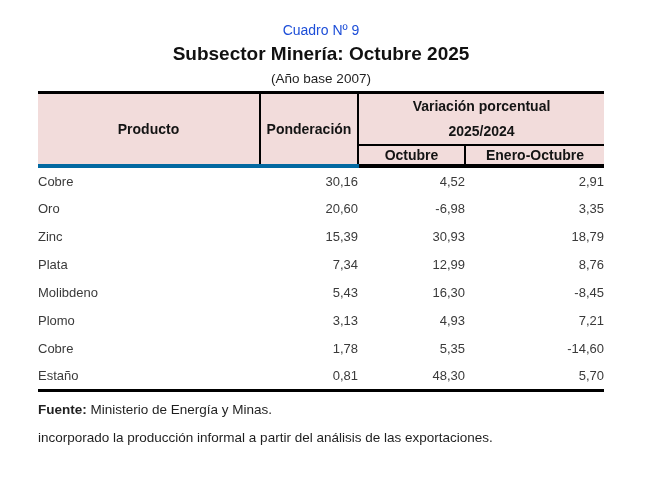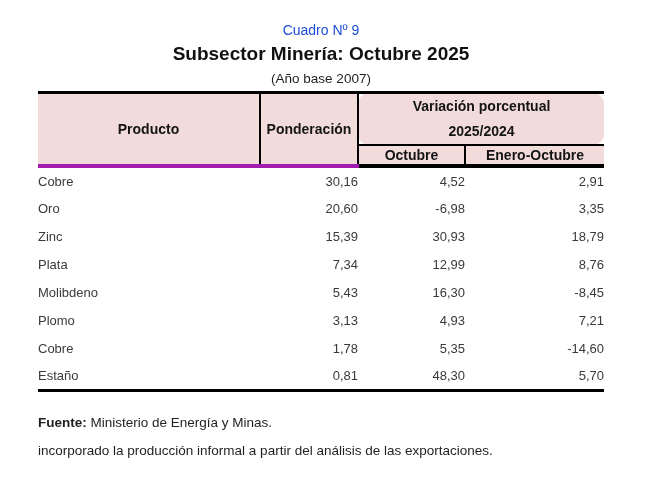--- a/index.html
+++ b/index.html
@@ -50,44 +50,43 @@
     background: #f2dcdb;
     font-weight: bold;
     font-size: 14px;
     color: #141414;
     padding: 0;
     text-align: center;
     vertical-align: middle;
   }
   .th-producto, .th-pond {
     border-right: 2px solid #000;
-    border-bottom: 4px solid #a21caf;
+    border-bottom: 4px solid #0369a1;
   }
   .th-var {
     height: 42px;
     border-bottom: 2px solid #000;
     vertical-align: middle;
-    border-radius: 11px;
   }
   .th-var .line { line-height: 25px; }
   tr.subhead th { height: 21px; border-bottom: 4px solid #000; }
   .th-oct { border-right: 2px solid #000; }
   table.mtable td {
     padding: 0;
     height: 28px;
     font-size: 13px;
     color: #3a3a3a;
     vertical-align: middle;
     white-space: nowrap;
     overflow: hidden;
   }
   .td-name { text-align: left; padding-left: 35px; }
   .td-num  { text-align: right; padding-right: 6px; }
   .fuente {
-    margin-top: 22px;
+    margin-top: 9px;
     font-size: 13.5px;
     line-height: 18px;
     color: #1f1f1f;
   }
   .nota {
     margin-top: 9px;
     width: 580px;
     font-size: 13.5px;
     line-height: 20px;
     color: #1f1f1f;

